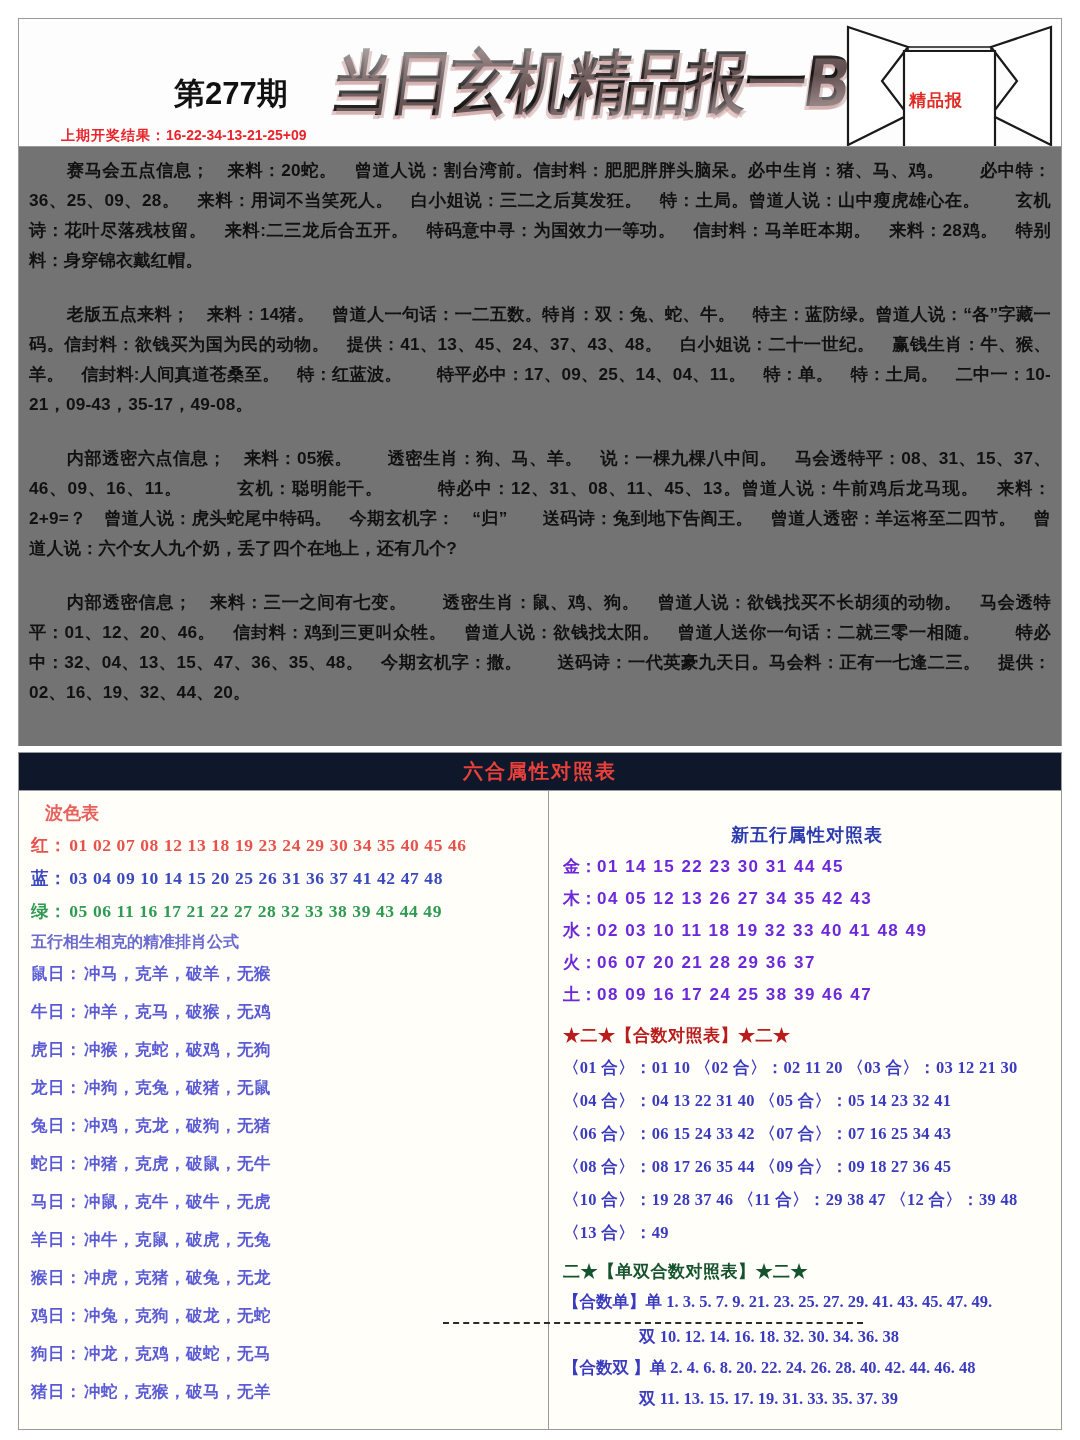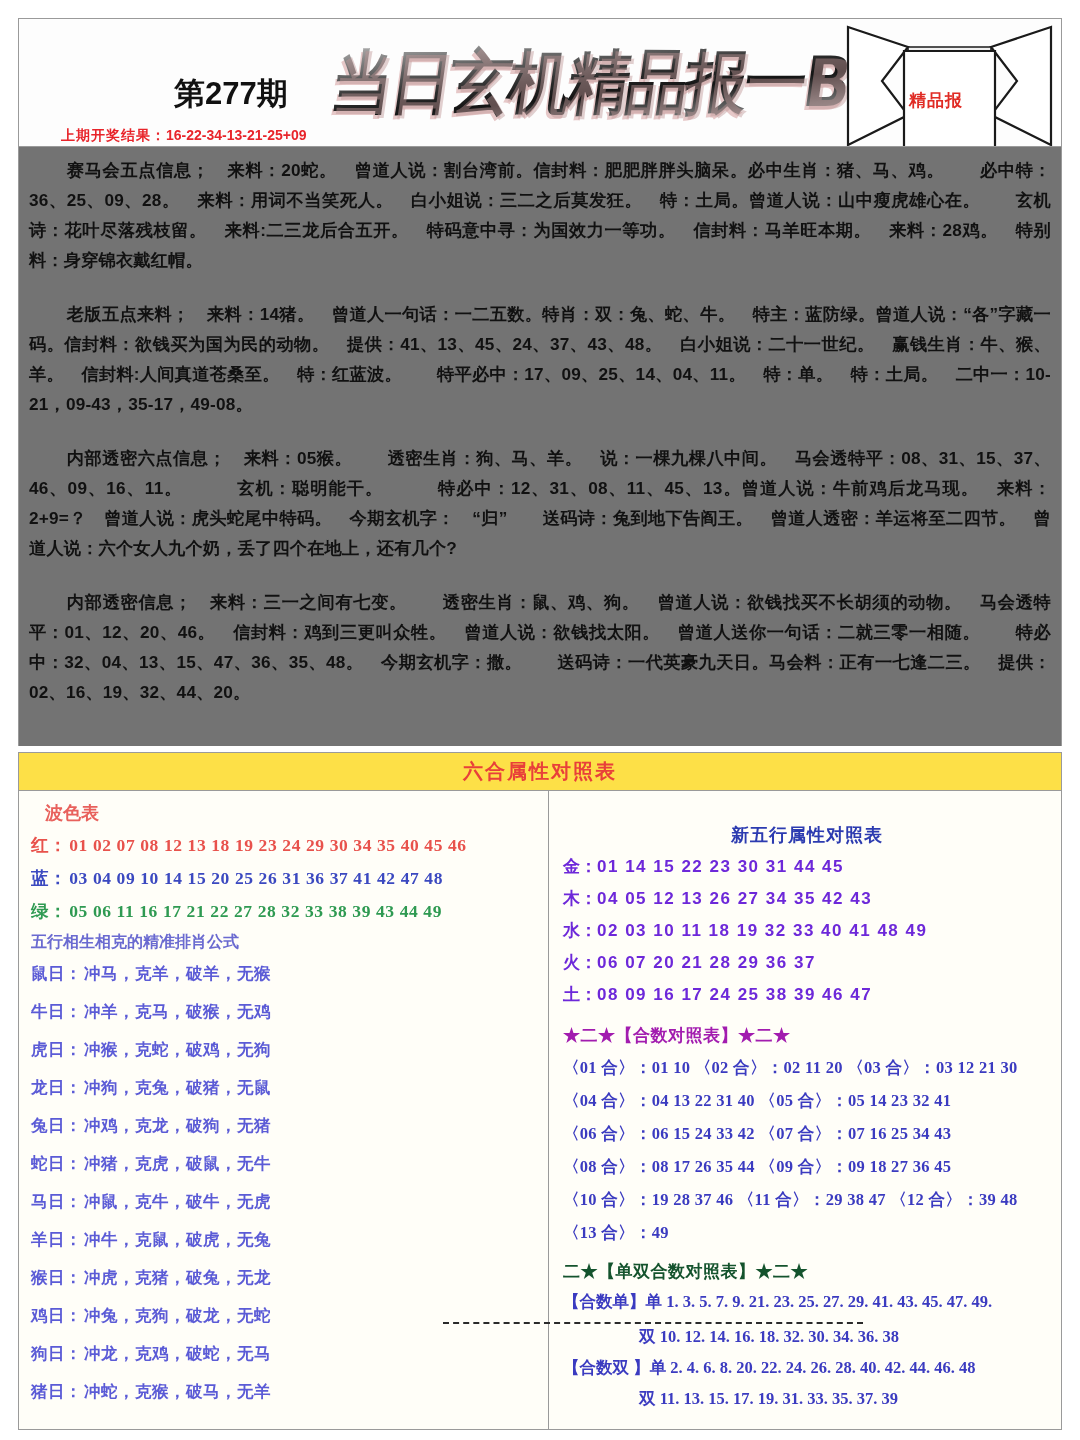--- a/index.html
+++ b/index.html
@@ -139,21 +139,21 @@
   }
   .tables-title {
     text-align: center;
     font-family: "Liberation Sans", sans-serif;
     font-size: 20px;
     font-weight: bold;
     color: #e8403a;
     padding: 5px 0 5px 0;
     border-bottom: 1px solid #9a9a9a;
     letter-spacing: 2px;
-    background: #fde047;
+    background: #0f172a;
   }
   .cols { display: flex; align-items: flex-end; }
   .col-left {
     width: 530px;
     box-sizing: border-box;
     padding: 8px 10px 10px 12px;
     border-right: 1px solid #9a9a9a;
   }
   .col-right {
     flex: 1;
@@ -217,21 +217,21 @@
     margin: 0 0 9px 0;
     white-space: nowrap;
     letter-spacing: 1.5px;
   }
   .wuxing-row .wx-lbl { letter-spacing: 0; }
 
   .hs-head {
     font-family: "Liberation Sans", sans-serif;
     font-size: 17px;
     font-weight: bold;
-    color: #a21caf;
+    color: #b91c1c;
     margin: 18px 0 10px 0;
     letter-spacing: 0.5px;
   }
   .hs-row {
     font-family: "Liberation Serif", serif;
     font-size: 16.5px;
     font-weight: bold;
     color: #3b3bc0;
     margin: 0 0 11px 0;
     white-space: nowrap;

